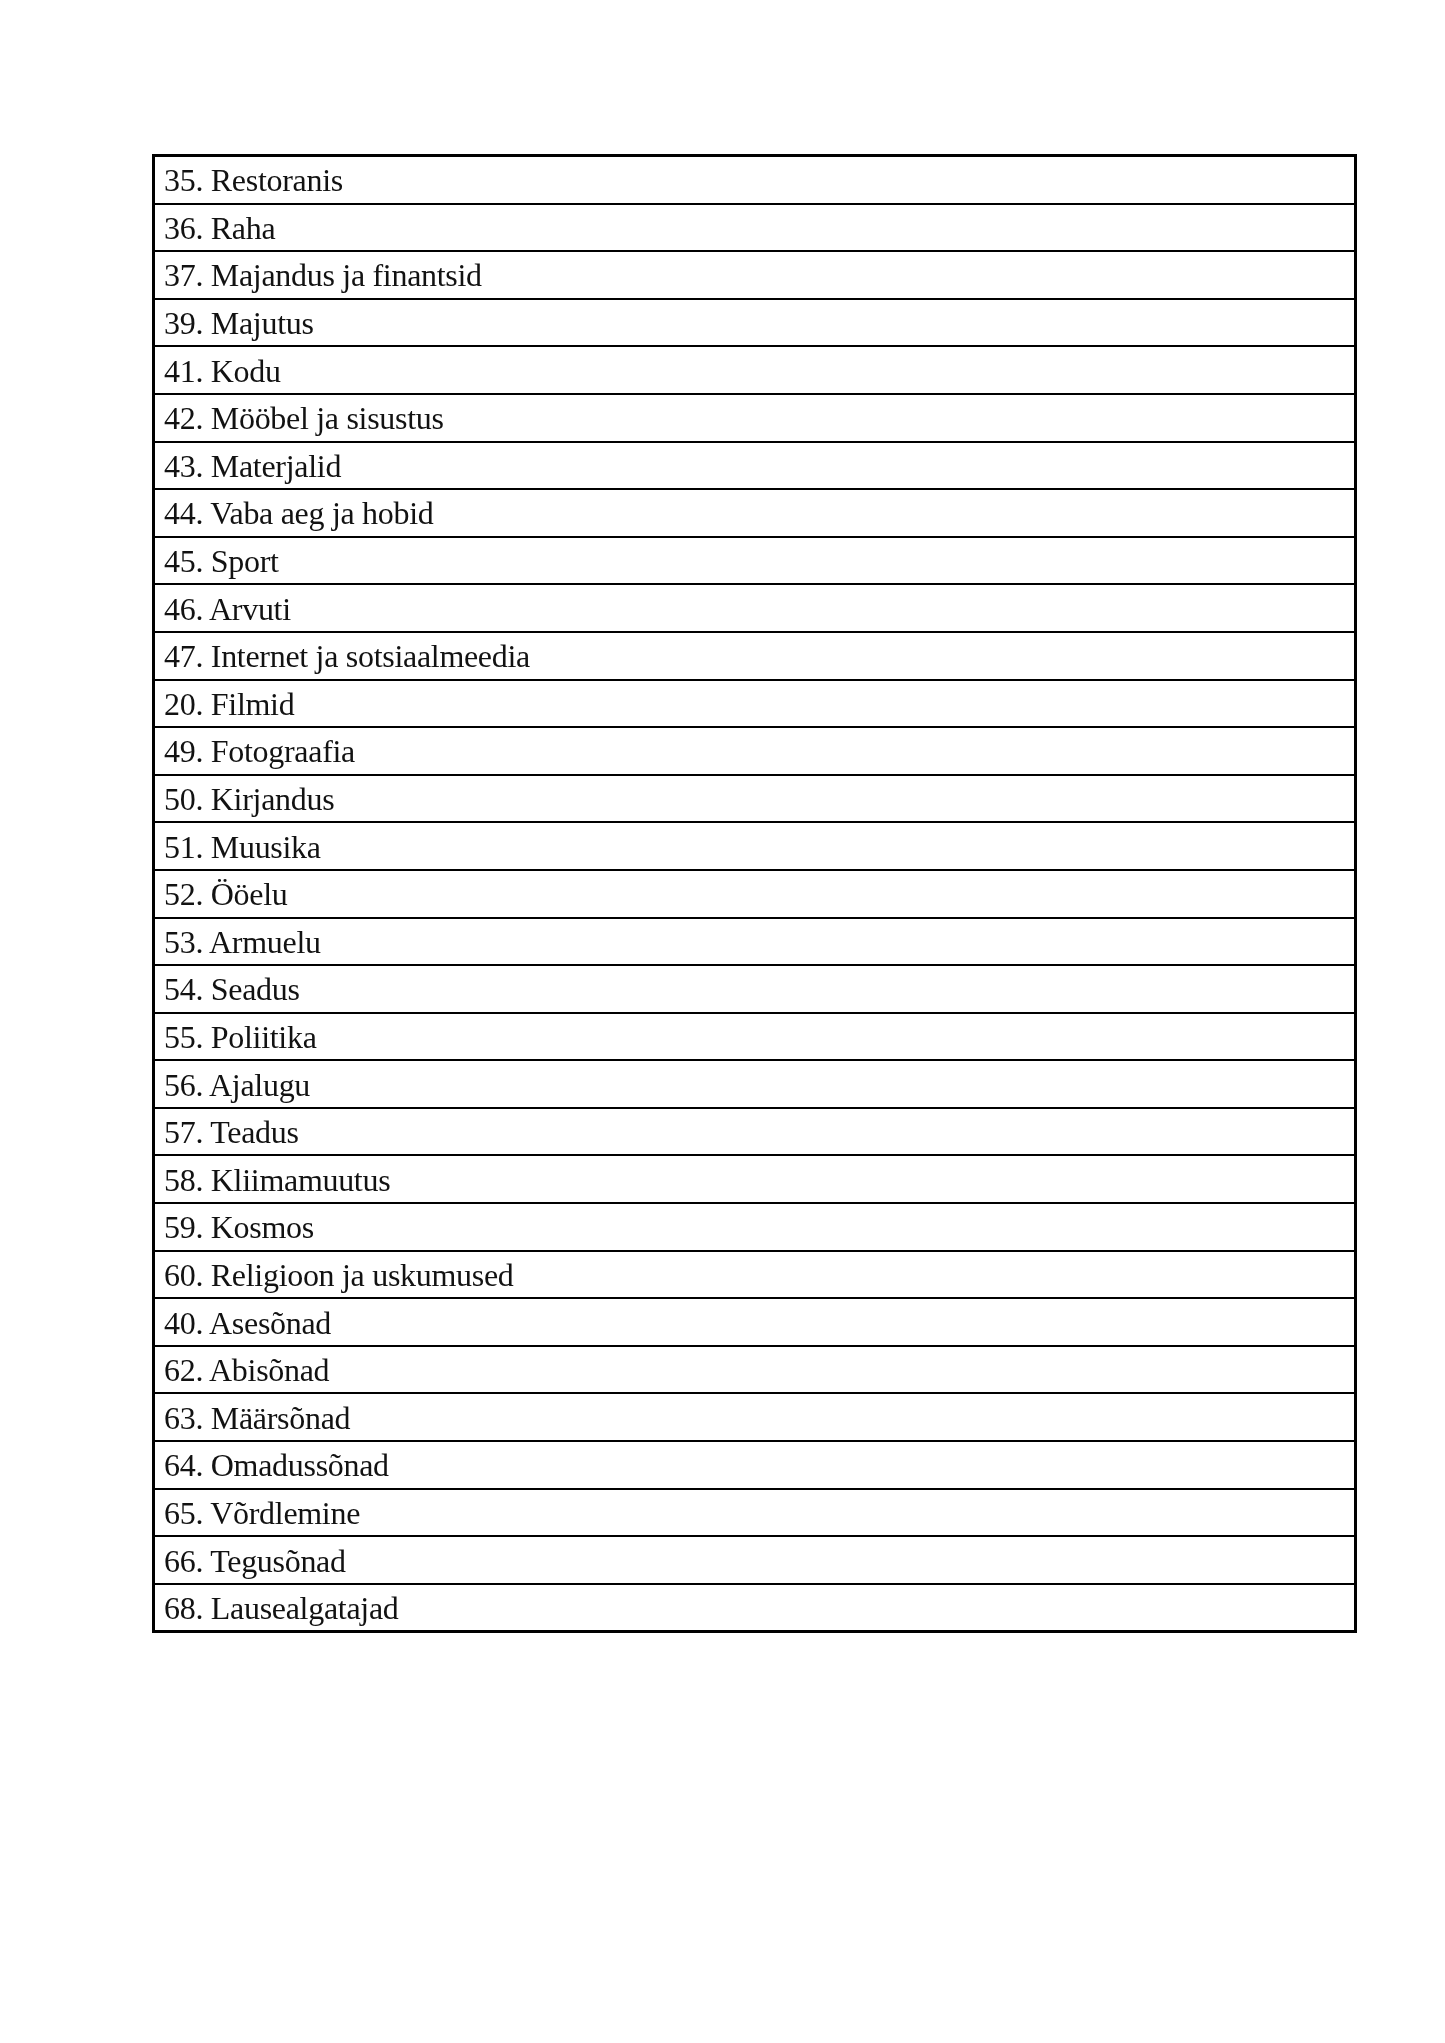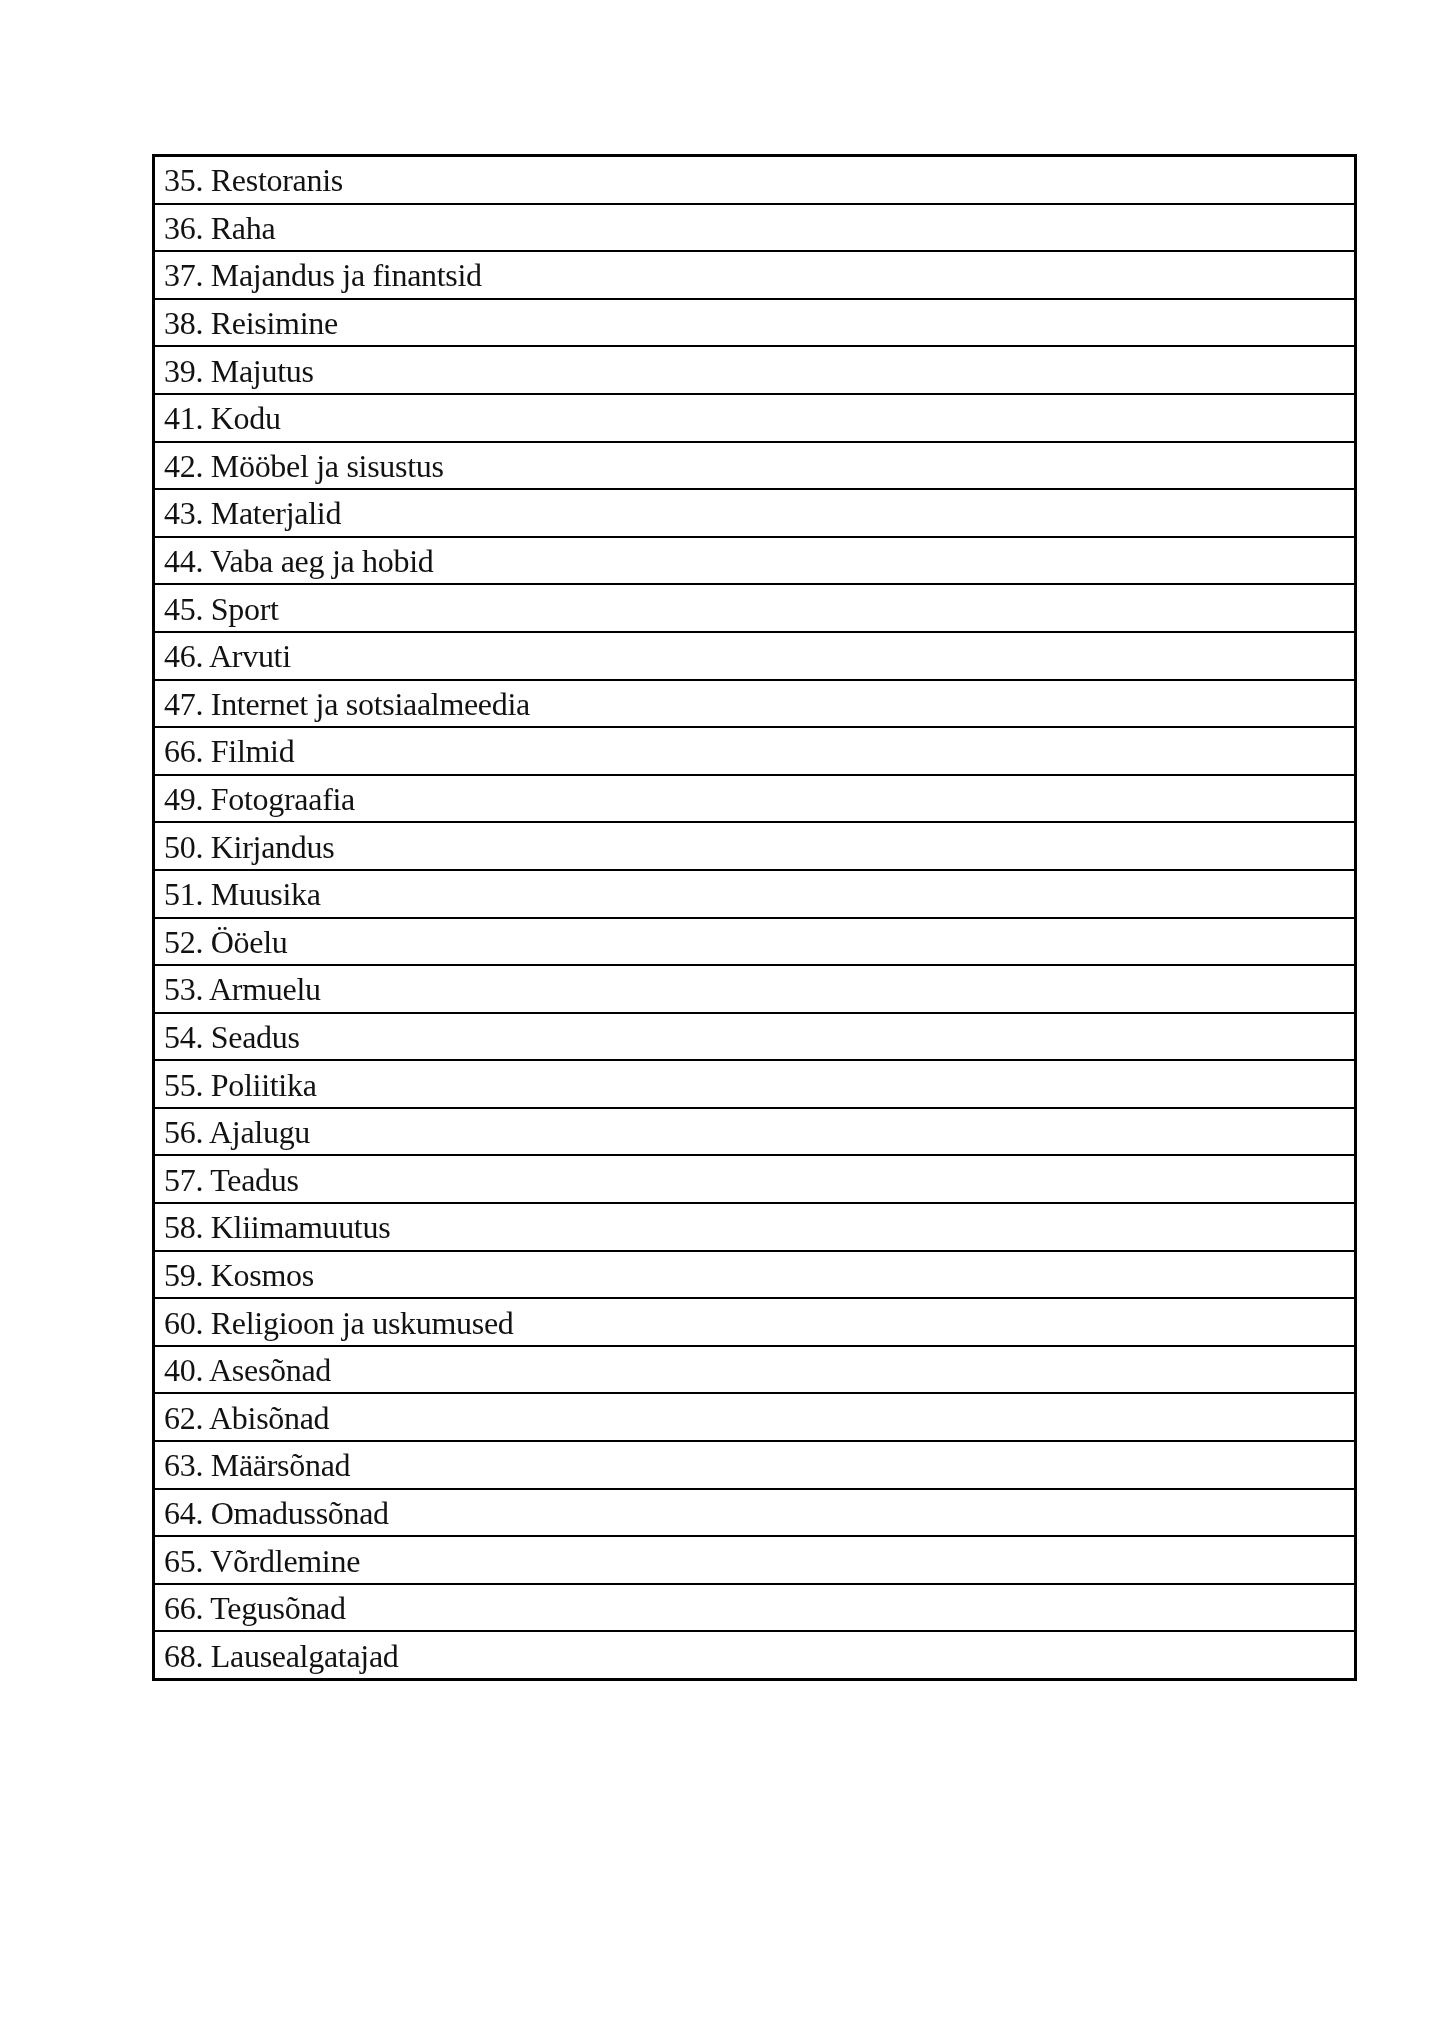--- a/index.html
+++ b/index.html
@@ -56,23 +56,20 @@
   </div>
 
   <div class="toc-row">
     <span class="toc-label">36. Raha</span>
   </div>
 
   <div class="toc-row">
     <span class="toc-label">37. Majandus ja finantsid</span>
   </div>
 
-  <div class="toc-row">
-    <span class="toc-label">38. Reisimine</span>
-  </div>
 
   <div class="toc-row">
     <span class="toc-label">39. Majutus</span>
   </div>
 
 
   <div class="toc-row">
     <span class="toc-label">41. Kodu</span>
   </div>
 
@@ -94,21 +91,21 @@
 
   <div class="toc-row">
     <span class="toc-label">46. Arvuti</span>
   </div>
 
   <div class="toc-row">
     <span class="toc-label">47. Internet ja sotsiaalmeedia</span>
   </div>
 
   <div class="toc-row">
-    <span class="toc-label">66. Filmid</span>
+    <span class="toc-label">20. Filmid</span>
   </div>
 
   <div class="toc-row">
     <span class="toc-label">49. Fotograafia</span>
   </div>
 
   <div class="toc-row">
     <span class="toc-label">50. Kirjandus</span>
   </div>
 

